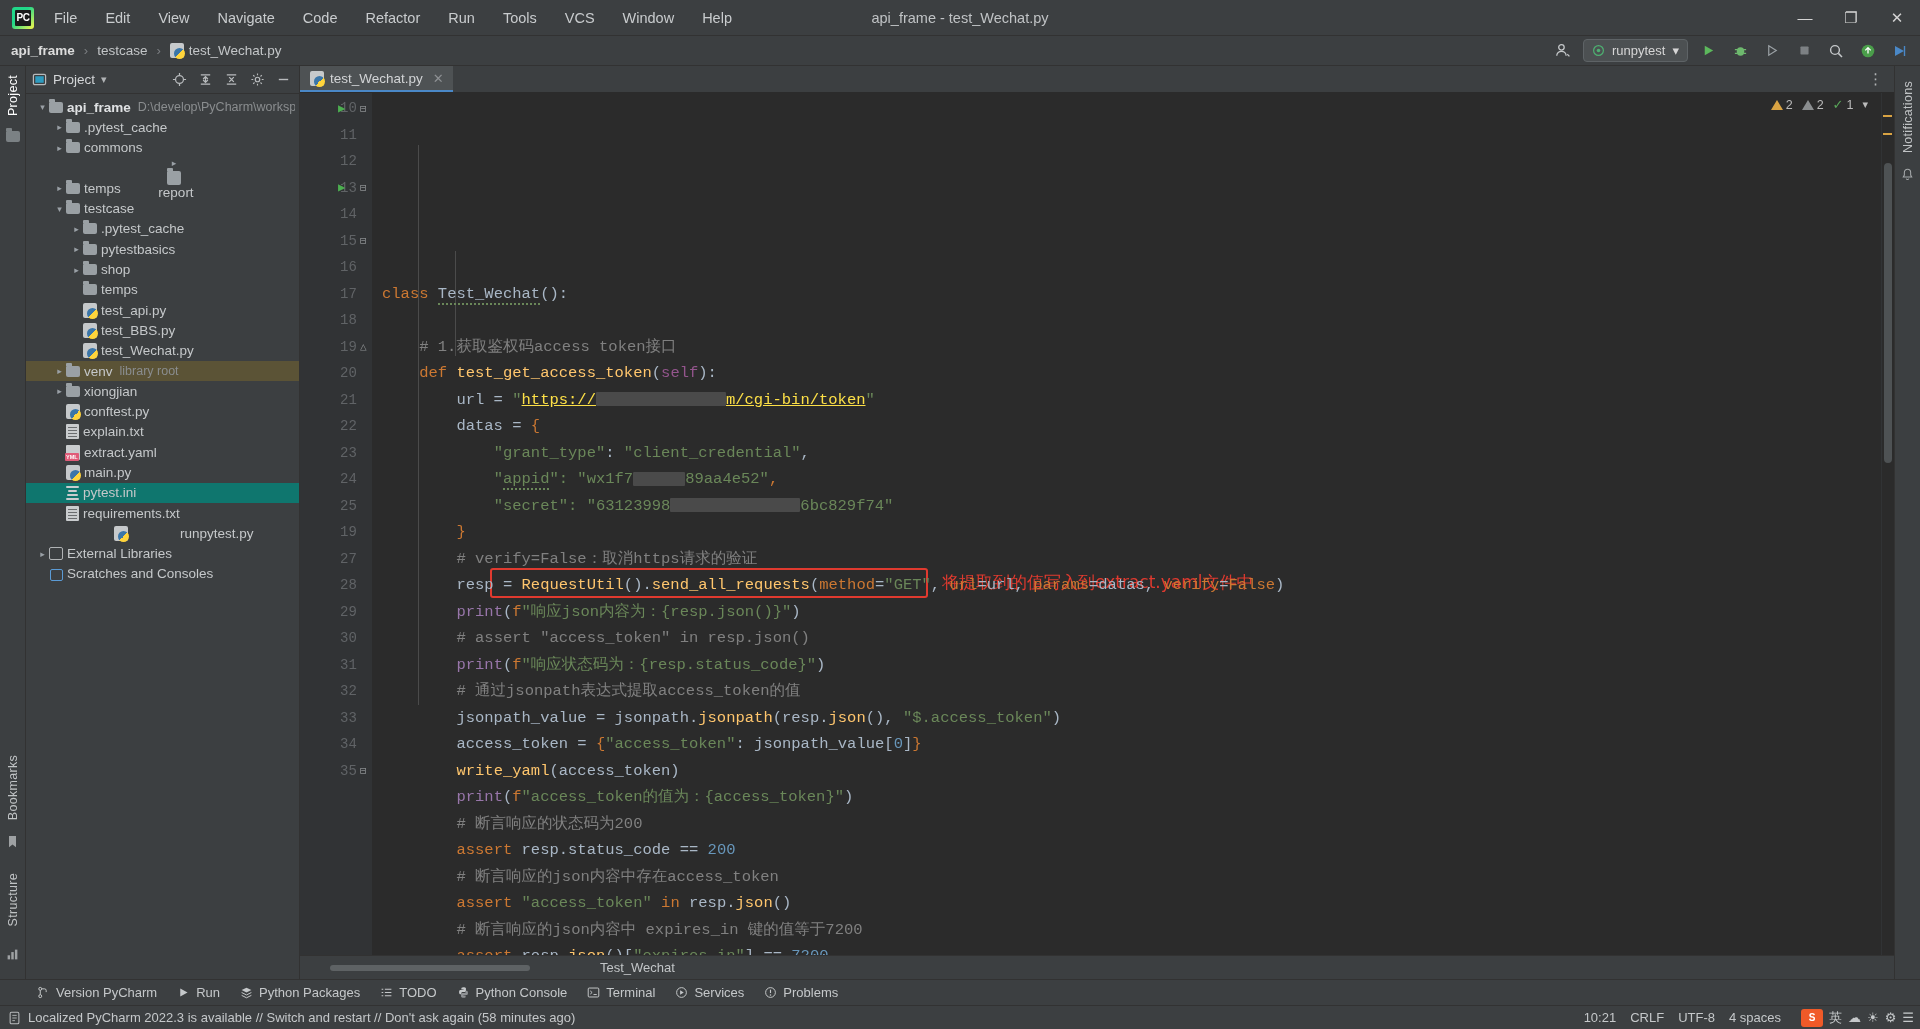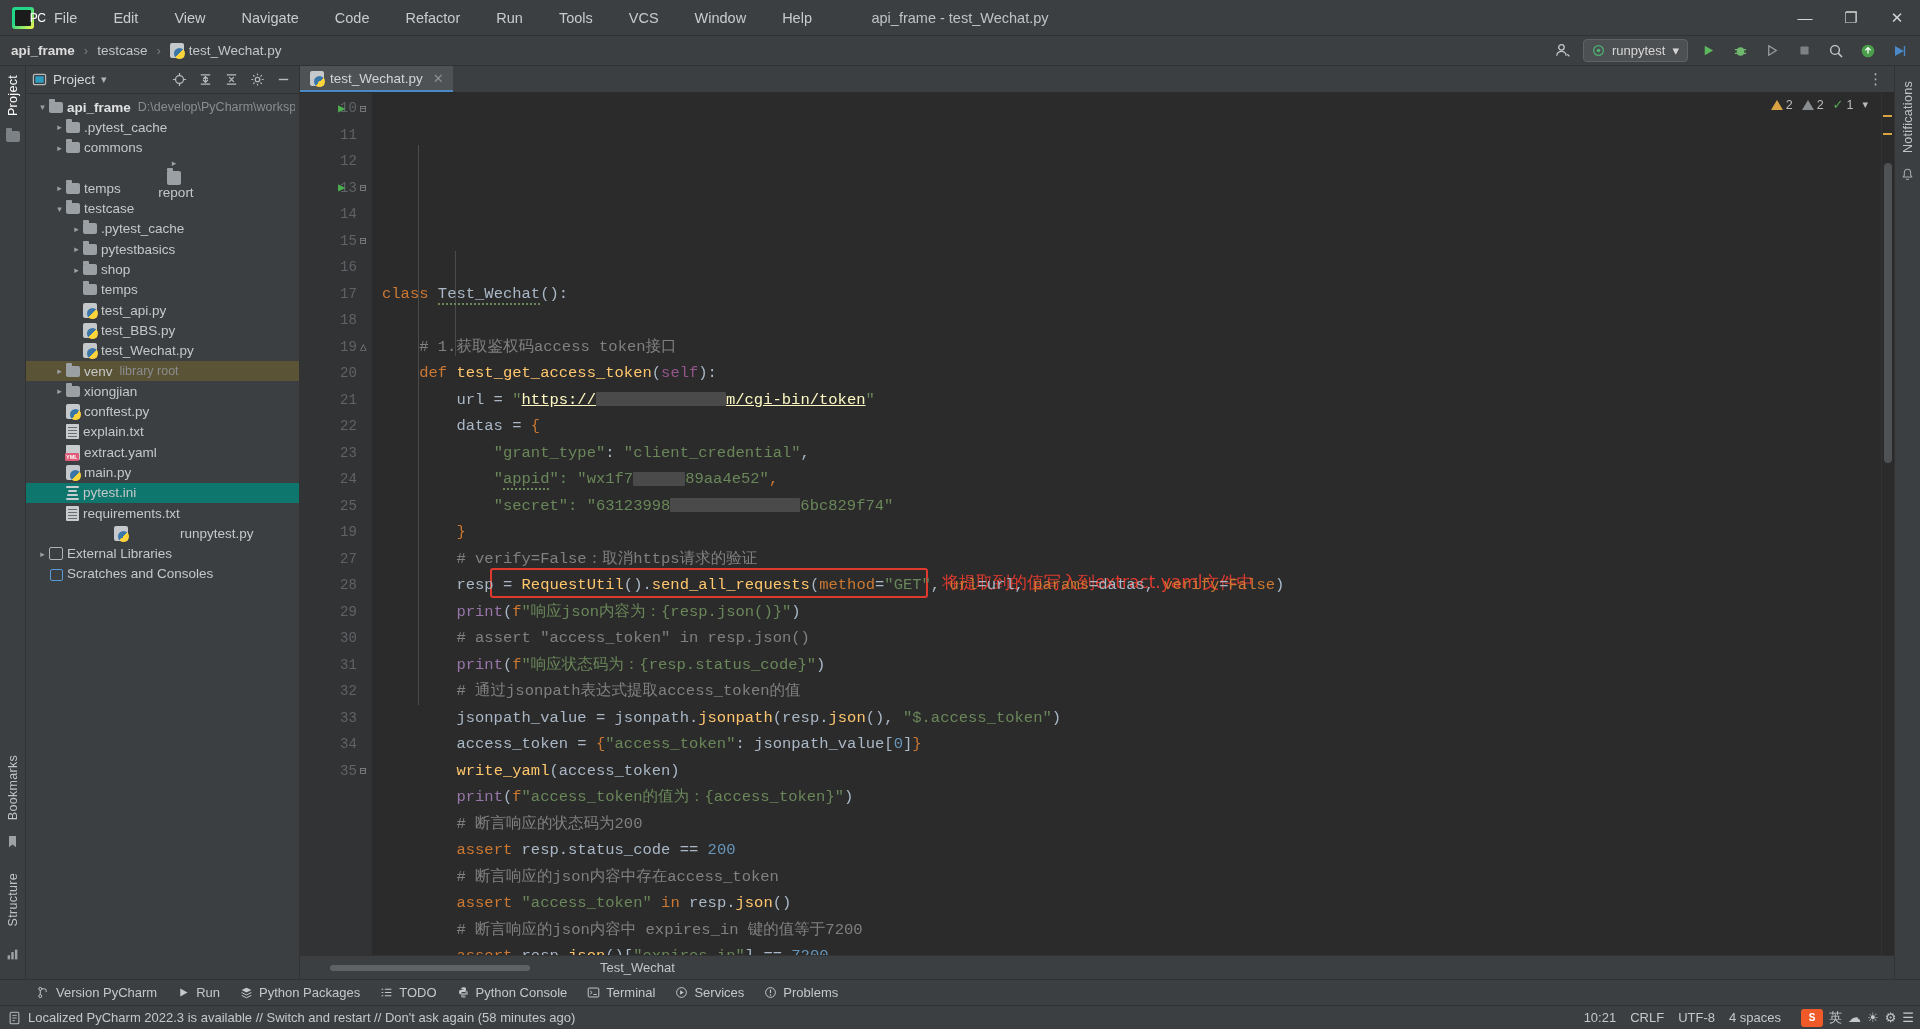--- a/index.html
+++ b/index.html
@@ -20,23 +20,23 @@
   .pc-logo {
     width: 22px; height: 22px; margin: 0 10px 0 12px; border-radius: 3px;
     background: linear-gradient(135deg,#21d789 0%,#21d789 40%,#fcf84a 100%);
     display:flex; align-items:center; justify-content:center;
     position: relative; flex: 0 0 22px;
   }
   .pc-logo::after{
     content:""; position:absolute; inset:3px; background:#1b1b1b; border-radius:1px;
   }
   .pc-logo span{
-    position: relative; z-index:2; color:#fff; font-size:12px; font-weight:normal; letter-spacing:-0.5px;padding-left:29px;
-  }
-  .menu { display:flex; align-items:center; gap: 16px; }
+    position: relative; z-index:2; color:#fff; font-size:10px; font-weight:bold; letter-spacing:-0.5px;
+  }
+  .menu { display:flex; align-items:center; gap: 8px; }
   .menu-item {
     padding: 4px 10px; font-size: 14.5px; color: #c9ccce; cursor: default; border-radius:3px;
   }
   .win-title {
     position:absolute; left:0; right:0; text-align:center; font-size:14.5px; color:#c0c3c5;
     pointer-events:none;
   }
   .win-buttons { margin-left:auto; display:flex; align-items:center; height:100%; z-index:3; }
   .win-btn { width:46px; height:36px; display:flex; align-items:center; justify-content:center; color:#d4d4d4; font-size:15px;}
 
@@ -169,21 +169,21 @@
 
   .k  { color:#cc7832; }            
   .cls{ color:#a9b7c6; }
   .fn { color:#ffc66d; }
   .s  { color:#6a8759; }            
   .c  { color:#808080; }            
   .n  { color:#6897bb; }            
   .p  { color:#9876aa; }            
   .brc{ color:#cc7832; }
   .self{ color:#94558d; }
-  .url{ color:#fef9c3; text-decoration:underline;margin-top:12px; }
+  .url{ color:#fde047; text-decoration:underline;margin-top:12px; }
   .blk{ display:inline-block; background:#4a4a4a; border-radius:1px; vertical-align:middle; height:14px;}
   .squig { border-bottom:2px dotted #6a8759; }
   .indent-guide{
     position:absolute; top:0; bottom:0; width:1px; background:#4b4b4b;
   }
 
   .redbox {
     position:absolute; border:2px solid #e03a2f; border-radius:3px; pointer-events:none;
   }
   .annot {

